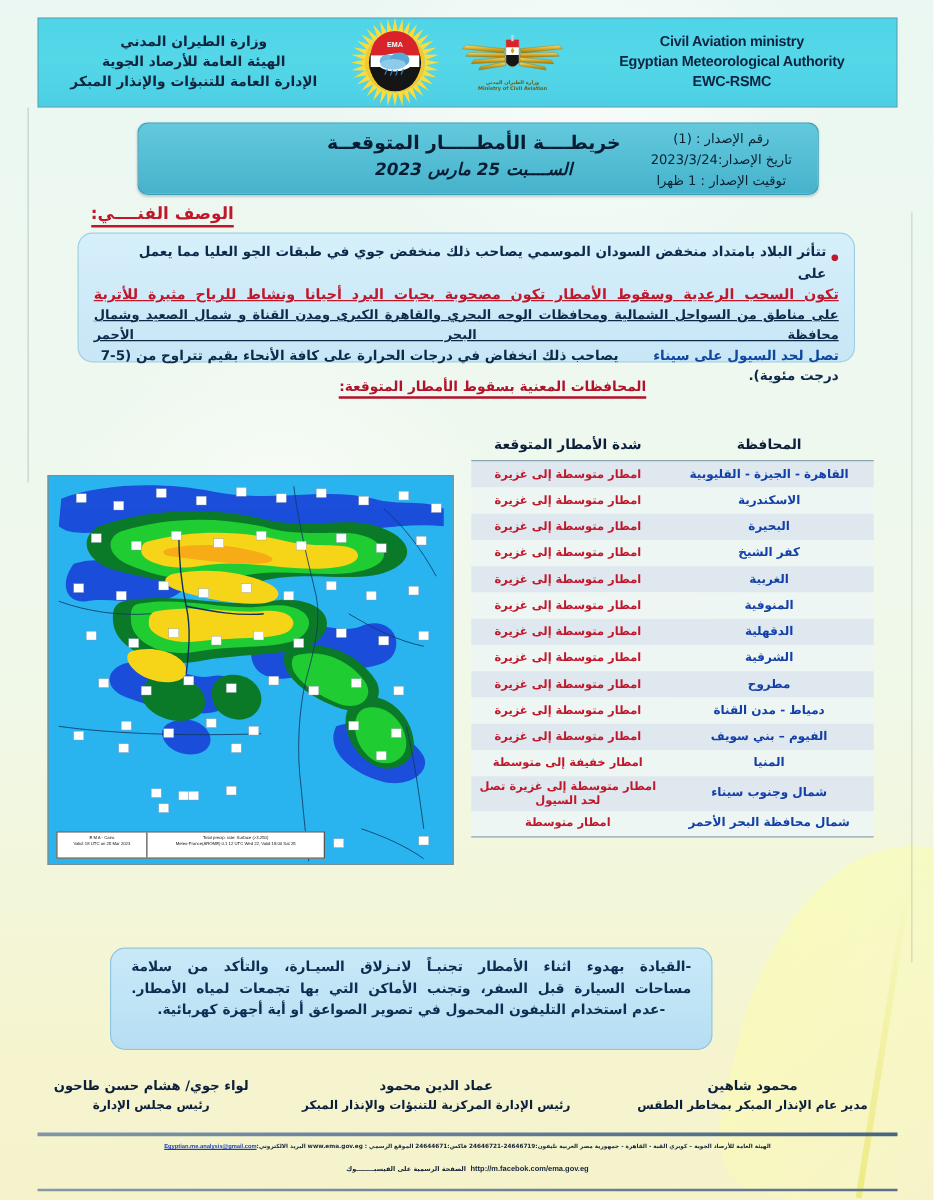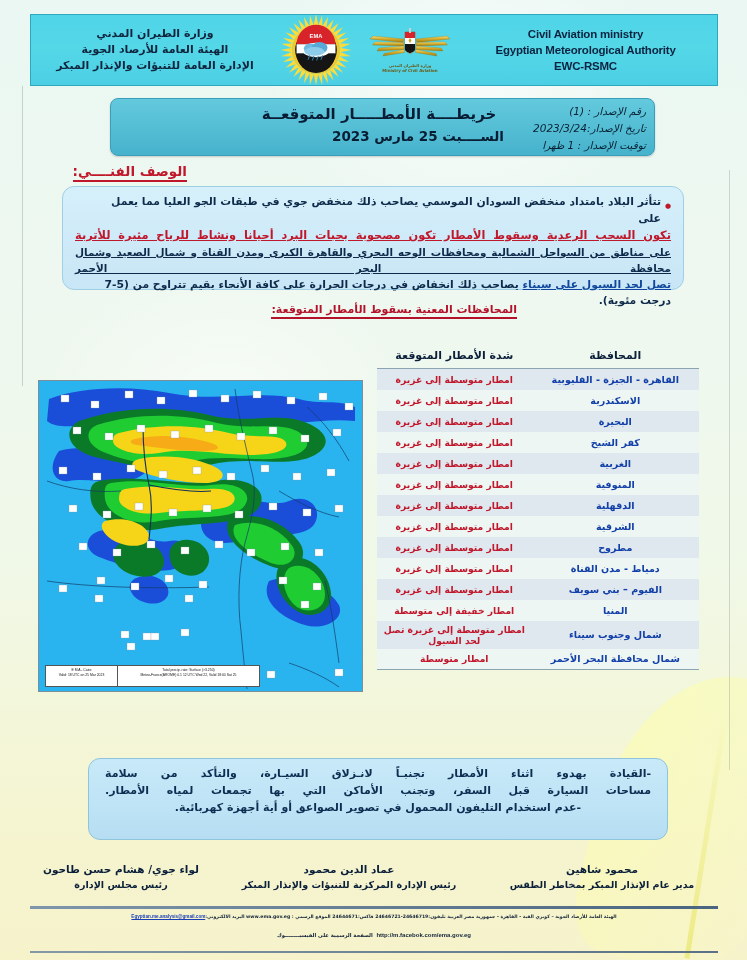--- a/index.html
+++ b/index.html
@@ -131,36 +131,36 @@
     text-align: center;
     font-weight: bold;
     font-size: 15px;
     color: #081d33;
     letter-spacing: 0.5px;
   }
   .title-sub {
     position: absolute;
     right: 150px; top: 29px;
     width: 250px;
-    text-align: right;
+    text-align: center;
     font-weight: bold;
     font-size: 13.5px;
     color: #081d33;
+    font-style: italic;
   }
   .issue-block {
     position: absolute;
     right: 4px; top: 4px;
     width: 142px;
-    text-align: right;
+    text-align: center;
     direction: rtl;
     font-size: 10.5px;
     line-height: 17px;
     color: #0a2033;
     padding-right: 4px;
-    font-style: italic;
   }
 
   
   .sec-head {
     position: absolute;
     font-weight: bold;
     color: #c0172b;
     border-bottom: 2px solid #c0172b;
     padding-bottom: 1px;
     letter-spacing: 1px;
@@ -208,21 +208,21 @@
     right: 0; top: 4px;
   }
   .desc-line.red-ul {
     color: #c0172b;
     text-decoration: underline;
     text-decoration-color: #c0172b;
     font-size: 11.4px;
   }
   .desc-line .blue-ul {
     color: #10479c;
-    text-decoration: underline;
+    margin-left: 24px;
   }
   .desc-line.l4 { font-size: 10.4px; text-decoration: underline; }
   .desc-line.l5 { text-align: right; text-align-last: right; }
 
   
   .tbl {
     position: absolute;
     right: 48px; top: 345px;
     width: 322px;
     direction: rtl;
@@ -271,21 +271,21 @@
     color: #111;
     line-height: 5px;
   }
   .map-caption .c1 { width: 72px; border-right: 1px solid #555; padding: 1.5px 2px; text-align:center;}
   .map-caption .c2 { flex: 1; padding: 1.5px 2px; text-align:center;}
 
   
   .guide-box {
     position: absolute;
     left: 88px; top: 758px;
-    width: 580px; height: 82px;
+    width: 482px; height: 82px;
     background: linear-gradient(180deg, #c8e9f8 0%, #bfe4f6 55%, #b6ddf2 100%);
     border: 1px solid #8fc4dd;
     border-radius: 12px;
     padding: 6px 16px;
     direction: rtl;
   }
   .guide-line {
     font-size: 11px;
     line-height: 17px;
     font-weight: bold;

